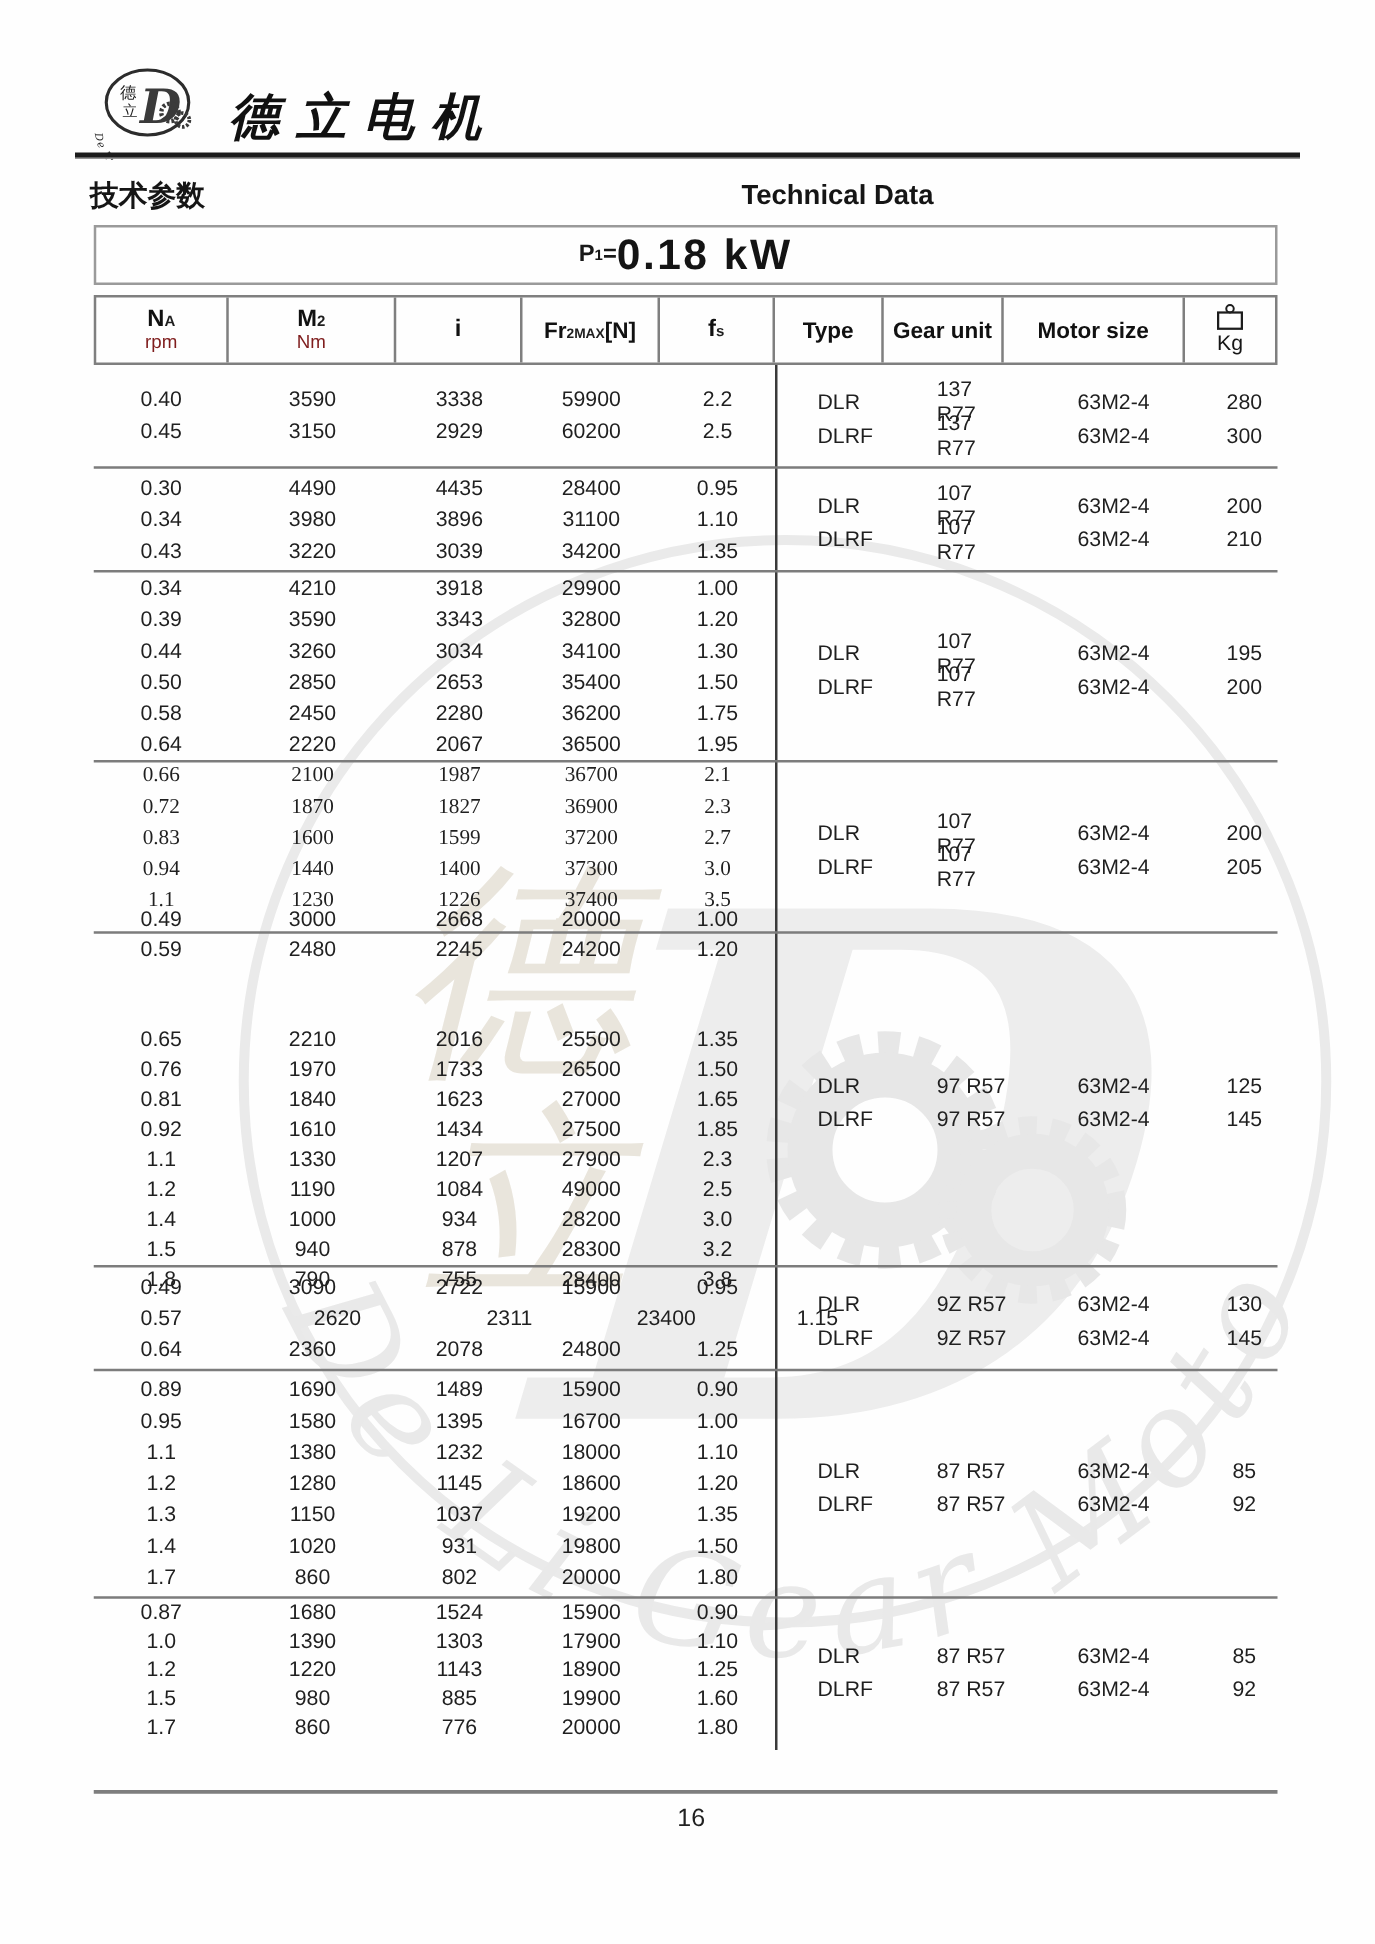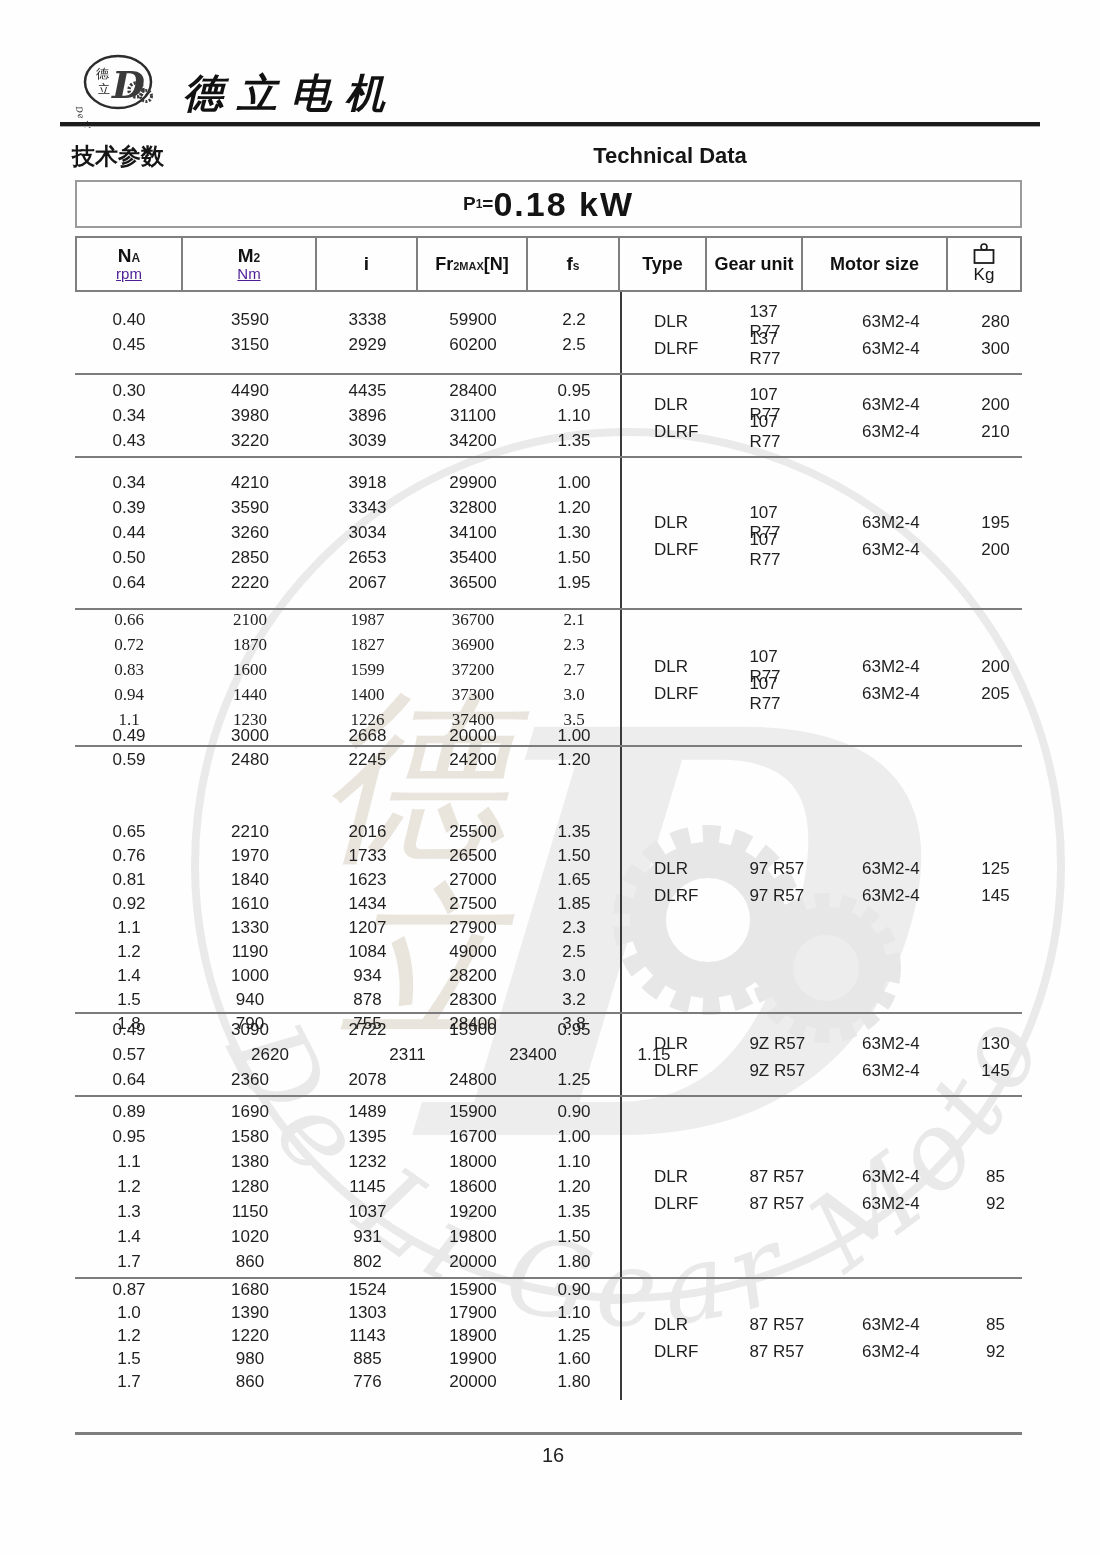--- a/index.html
+++ b/index.html
@@ -24,21 +24,21 @@
   
   .thead{position:absolute;left:75px;top:236px;width:947px;height:56px;box-sizing:border-box;
          border:2px solid #7f7f7f;display:flex;z-index:2;}
   .hc{box-sizing:border-box;border-right:2px solid #7f7f7f;display:flex;flex-direction:column;
       align-items:center;justify-content:center;line-height:1.12;}
   .hc:last-child{border-right:none;}
   .h0{width:106px}.h1{width:134px}.h2{width:101px}.h3{width:110px}.h4{width:92px}
   .h5{width:87px}.h6{width:96px}.h7{width:145px}.h8{flex:1}
   .h-main{font-size:19px;font-weight:700;color:#111;}
   .h-sub{font-size:12px;font-weight:700;}
-  .h-unit{font-size:15px;font-weight:400;color:#4c1d95;text-decoration:underline;}
+  .h-unit{font-size:15px;font-weight:400;color:#7f1d1d;}
   .kg-label{font-size:17px;font-weight:400;color:#161616;}
   
   .tbody{position:absolute;left:75px;top:292px;width:947px;z-index:2;border-bottom:3px solid #7e7e7e;}
   .vdiv{position:absolute;left:545px;top:0;bottom:32px;width:2px;background:#3a3a3a;}
   .group{position:relative;box-sizing:border-box;}
   .group.sep{border-top:2.5px solid #7c7c7c;}
   .rows{height:100%;display:flex;flex-direction:column;justify-content:center;box-sizing:border-box;}
   .drow{display:flex;align-items:center;flex:0 0 auto;}
   .dc{text-align:center;font-size:17px;color:#1f1f1f;}
   .dc0{width:108px}.dc1{width:134px}.dc2{width:101px}.dc3{width:110px}.dc4{width:92px}
@@ -238,20 +238,27 @@
             <div class="dc dc4">1.30</div>
           </div>
           <div class="drow" style="height: 25px;">
             <div class="dc dc0">0.50</div>
             <div class="dc dc1">2850</div>
             <div class="dc dc2">2653</div>
             <div class="dc dc3">35400</div>
             <div class="dc dc4">1.50</div>
           </div>
           <div class="drow" style="height: 25px;">
+            <div class="dc dc0">0.58</div>
+            <div class="dc dc1">2450</div>
+            <div class="dc dc2">2280</div>
+            <div class="dc dc3">36200</div>
+            <div class="dc dc4">1.75</div>
+          </div>
+          <div class="drow" style="height: 25px;">
             <div class="dc dc0">0.64</div>
             <div class="dc dc1">2220</div>
             <div class="dc dc2">2067</div>
             <div class="dc dc3">36500</div>
             <div class="dc dc4">1.95</div>
           </div>
         </div>
         <div class="variants">
           <div class="vrow">
             <div class="vc vc-type">DLR</div>

